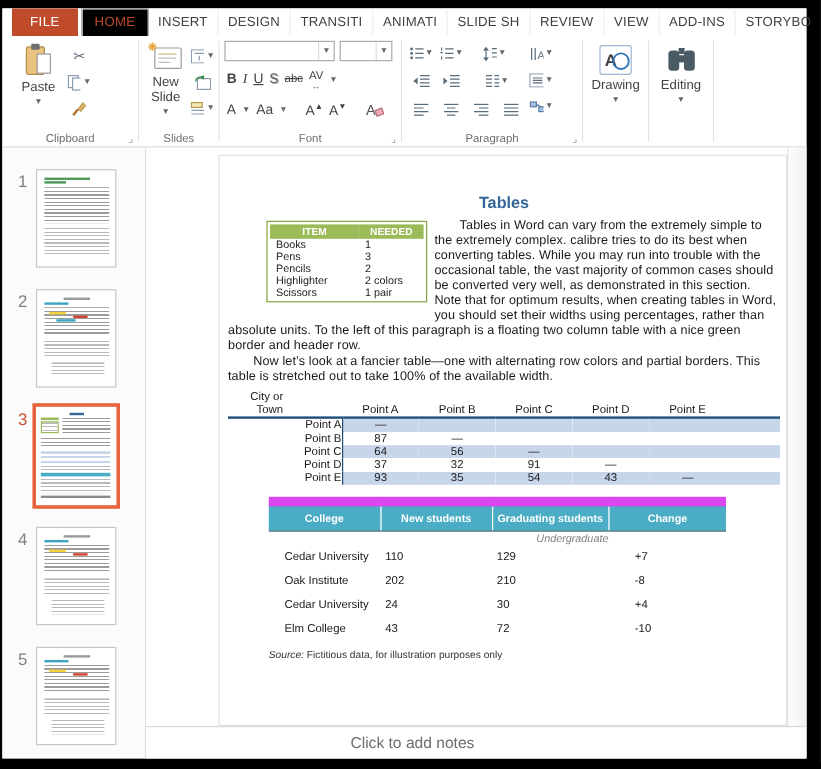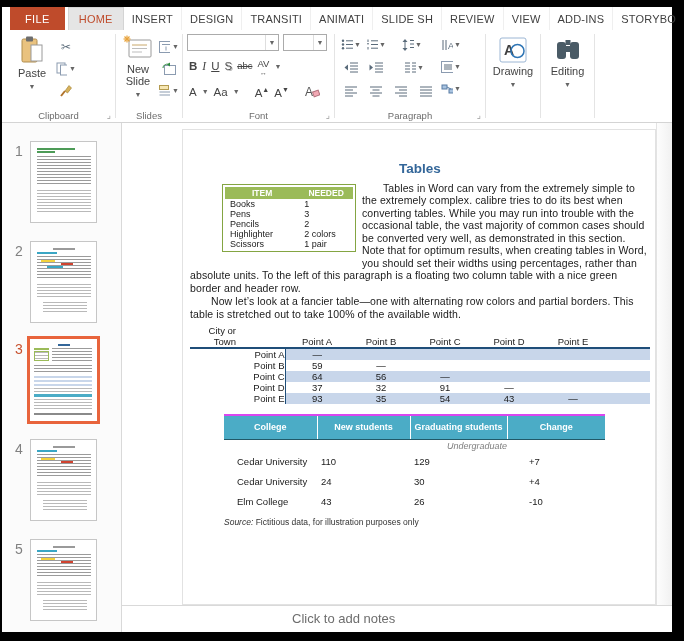--- a/index.html
+++ b/index.html
@@ -5,21 +5,21 @@
 *{margin:0;padding:0;box-sizing:border-box}
 html,body{width:684px;height:641px;overflow:hidden}
 body{font-family:"Liberation Sans",sans-serif;background:#000}
 .screen{position:relative;width:684px;height:641px;background:#000}
 .app{position:absolute;left:2px;top:7px;width:670px;height:625px;background:#fff;display:flex;flex-direction:column}
 
 
 .tabbar{height:23px;display:flex;align-items:stretch;font-size:11px;color:#3f3f3f;background:#fff;flex:0 0 auto}
 .tab-file{background:#bf4b2b;color:#fff;padding:0 15px;margin-left:8px;display:flex;align-items:center;letter-spacing:.4px;cursor:default}
 .tab{padding:0 8px;display:flex;align-items:center;letter-spacing:.2px;border-right:1px solid #efefef;cursor:default;white-space:nowrap}
-.tab.active{color:#bf4b2b;border:1px solid #d4d4d4;border-bottom:none;background:#e5e5e5;margin-left:3px;padding:0 10px}
+.tab.active{color:#bf4b2b;border:1px solid #d4d4d4;border-bottom:none;background:#000000;margin-left:3px;padding:0 10px}
 
 
 .ribbon{height:93px;position:relative;border-bottom:1px solid #d4d4d4;background:#fff;color:#444;flex:0 0 auto}
 .grp{position:absolute;top:0;bottom:0}
 .gsep{position:absolute;top:4px;bottom:4px;width:1px;background:#e4e4e4}
 .glabel{position:absolute;bottom:1px;left:0;right:0;text-align:center;font-size:9.5px;color:#6d6d6d}
 .launcher{position:absolute;bottom:3px;right:4px;font-size:9px;color:#9a9a9a;line-height:8px;cursor:default}
 .bigbtn{position:absolute;text-align:center;font-size:11px;color:#444;cursor:default}
 .bigbtn .lbl{display:block;margin-top:2px;line-height:12px}
 .caret{font-size:7px;color:#666;vertical-align:middle}
@@ -69,21 +69,21 @@
 .pts td{height:11px;line-height:11px;padding:0;overflow:hidden}
 .pts .hrw td{height:12px;vertical-align:bottom}
 .pts .hc{text-align:center}
 .pts .hc0 span{display:inline-block;width:46px;text-align:right;line-height:11px}
 .lblc{text-align:right;padding-right:9px}
 .v{text-align:center}
 .frst td{border-top:2px solid #1f4e79}
 .vln{border-left:1px solid #1f4e79}
 tr.odd td.v,tr.odd td.fil{background:#c8d6ea}
 .p3{margin-top:12px}
-.coltb{border-collapse:collapse;margin:10px 0 0 34px;width:381px;font-size:9.5px;color:#1a1a1a;border-top:2px solid #d946ef;table-layout:fixed}
+.coltb{border-collapse:collapse;margin:10px 0 0 34px;width:381px;font-size:9.5px;color:#1a1a1a;border-top:8px solid #d946ef;table-layout:fixed}
 .coltb th{background:#4bacc6;color:#fff;font-weight:bold;font-size:9px;border-right:1px solid #fff;border-bottom:1px solid #215968;height:24px;text-align:center;line-height:10.5px;vertical-align:middle}
 .coltb th:last-child{border-right:none}
 .coltb .sub td{font-style:italic;color:#7f7f7f;font-size:9px;height:13px;text-align:right;vertical-align:bottom}
 .coltb .drow td{height:20px;vertical-align:middle}
 .cname{padding-left:13px}
 .cn{padding-left:4px}
 .cchg{padding-left:22px}
 .total td{border-top:2px solid #3f3f3f;border-bottom:2px solid #3f3f3f}
 .src{margin:4px 0 0 34px;font-size:8.5px;color:#333}
 .src .pfx{font-style:italic}
@@ -537,21 +537,21 @@
               <td class="lblc">Point A</td>
               <td class="v vln">—</td>
               <td class="v"></td>
               <td class="v"></td>
               <td class="v"></td>
               <td class="v"></td>
               <td class="fil"></td>
             </tr>
             <tr>
               <td class="lblc">Point B</td>
-              <td class="v vln">59</td>
+              <td class="v vln">87</td>
               <td class="v">—</td>
               <td class="v"></td>
               <td class="v"></td>
               <td class="v"></td>
               <td class="fil"></td>
             </tr>
             <tr class="odd">
               <td class="lblc">Point C</td>
               <td class="v vln">64</td>
               <td class="v">56</td>
@@ -600,29 +600,35 @@
               <td colspan="3">Undergraduate</td>
                     <td></td>
             </tr>
             <tr class="drow">
               <td class="cname">Cedar University</td>
               <td class="cn">110</td>
               <td class="cn">129</td>
               <td class="cchg">+7</td>
             </tr>
             <tr class="drow">
+              <td class="cname">Oak Institute</td>
+              <td class="cn">202</td>
+              <td class="cn">210</td>
+              <td class="cchg">-8</td>
+            </tr>
+            <tr class="drow">
               <td class="cname">Cedar University</td>
               <td class="cn">24</td>
               <td class="cn">30</td>
               <td class="cchg">+4</td>
             </tr>
             <tr class="drow">
               <td class="cname">Elm College</td>
               <td class="cn">43</td>
-              <td class="cn">26</td>
+              <td class="cn">72</td>
               <td class="cchg">-10</td>
             </tr>
           </tbody>
               </table>
 
           <div class="src">
             <span class="pfx">Source:</span><span> Fictitious data, for illustration purposes only</span>
           </div>
         </div>
       </div>

